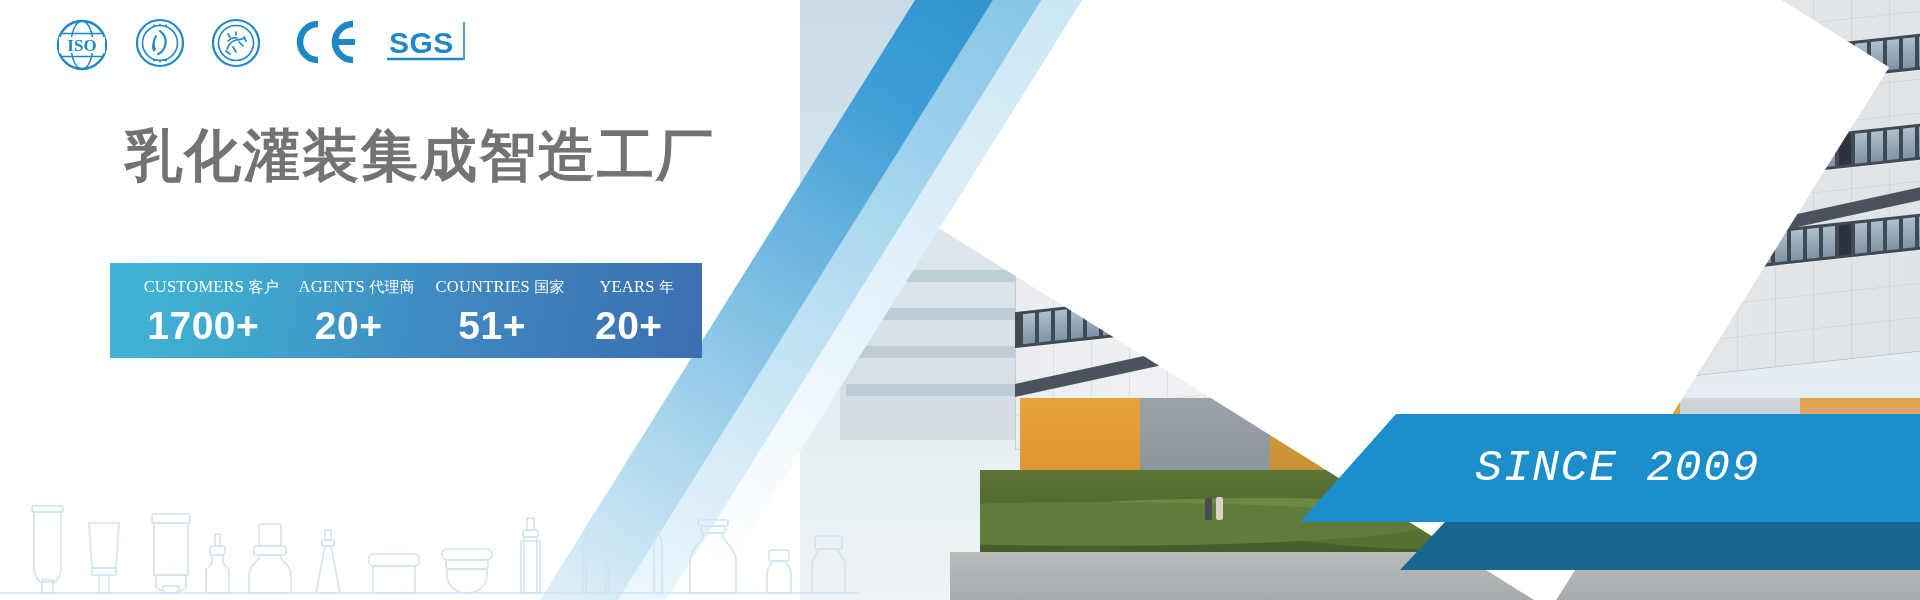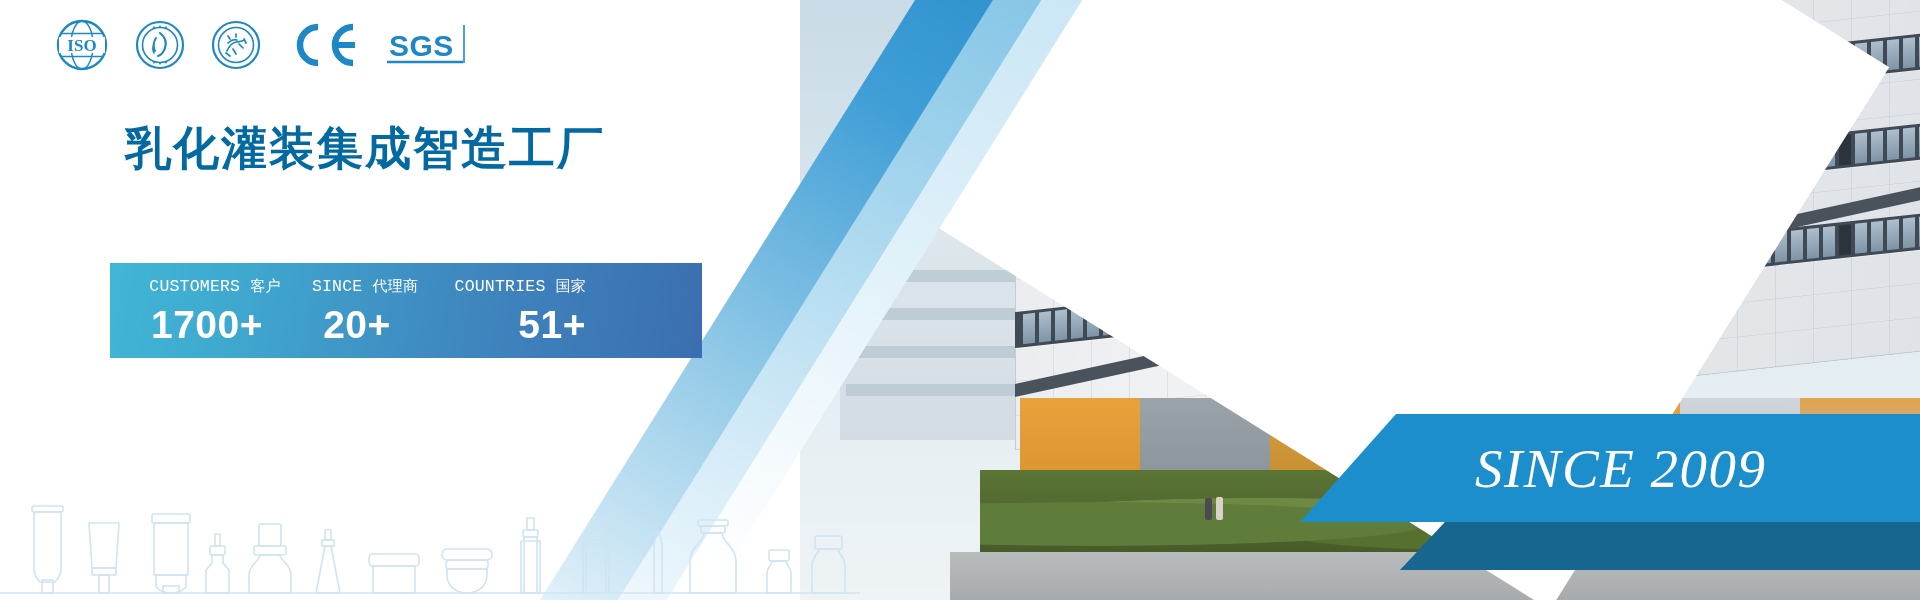--- a/index.html
+++ b/index.html
@@ -104,54 +104,54 @@
     background:#17668f;
     clip-path:polygon(58px 0,100% 0,100% 100%,0 100%);
   }
   .since{
     position:absolute;right:0;bottom:78px;width:620px;height:108px;
     background:#1c8ecb;
     clip-path:polygon(96px 0,100% 0,100% 100%,0 100%);
     display:flex;align-items:center;
   }
   .since-text{
-    margin-left:175px;color:#fff;font-style:italic;font-size:55px;
+    margin-left:175px;color:#fff;font-style:italic;font-size:45px;
     font-weight:400;letter-spacing:1.5px;white-space:nowrap;
-    font-family:Liberation Serif, serif;
-  }
-
-  
-  .certs{position:absolute;left:55px;top:18px;display:flex;align-items:center;gap:26px;}
+    font-family:Liberation Mono, monospace;
+  }
+
+  
+  .certs{position:absolute;left:55px;top:18px;display:flex;align-items:flex-start;gap:26px;}
   .cert{display:block;}
 
   .title{
     position:absolute;left:125px;top:118px;
-    font-size:46px;font-weight:700;color:#0369a1;letter-spacing:2px;
+    font-size:57px;font-weight:700;color:#737373;letter-spacing:2px;
     font-family:"DejaVu Sans","Liberation Sans",sans-serif;white-space:nowrap;
   }
   .subtitle{
     position:absolute;left:127px;top:200px;
     font-size:36px;font-weight:700;color:#2387c9;letter-spacing:1px;
     font-family:"DejaVu Sans","Liberation Sans",sans-serif;white-space:nowrap;
   }
 
   .stats{
     position:absolute;left:110px;top:263px;width:592px;height:95px;
     background:linear-gradient(100deg,#40b6d6 0%,#3fa8cf 22%,#3f88c0 58%,#3b6eb0 100%);
     display:flex;flex-direction:column;justify-content:center;
   }
   .stats-row{display:flex;align-items:baseline;padding:0 14px;}
   .stat{display:flex;flex-direction:column;align-items:center;color:#fff;}
   .stat-label{font-size:16.5px;font-weight:400;letter-spacing:.2px;white-space:nowrap;
-    font-family:Liberation Mono, monospace;margin-left:16px;}
+    font-family:Liberation Serif, serif;margin-left:16px;}
   .stat-label .cn{font-size:15px;}
   .stat-value{font-size:39px;font-weight:700;line-height:1;margin-top:9px;letter-spacing:.5px;}
   .st0{width:166px;}
   .st1{width:134px;}
-  .st2{width:162px;align-items:flex-end;}
+  .st2{width:162px;}
   .st3{width:124px;}
 
   
   .bottles{position:absolute;left:0;bottom:0;width:860px;height:140px;}
 </style>
 </head>
 <body>
 
 <div id="banner">
 
@@ -483,27 +483,31 @@
 
   <div class="title">乳化灌装集成智造工厂</div>
 
   <div class="stats">
     <div class="stats-row">
       <div class="stat st0">
         <span class="stat-label"><span>CUSTOMERS</span> <span class="cn">客户</span></span>
         <span class="stat-value">1700+</span>
       </div>
       <div class="stat st1">
-        <span class="stat-label"><span>SINCE</span> <span class="cn">代理商</span></span>
+        <span class="stat-label"><span>AGENTS</span> <span class="cn">代理商</span></span>
         <span class="stat-value">20+</span>
       </div>
       <div class="stat st2">
         <span class="stat-label"><span>COUNTRIES</span> <span class="cn">国家</span></span>
         <span class="stat-value">51+</span>
       </div>
+      <div class="stat st3">
+        <span class="stat-label"><span>YEARS</span> <span class="cn">年</span></span>
+        <span class="stat-value">20+</span>
+      </div>
     </div>
   </div>
 
   <svg class="bottles" viewBox="0 0 860 140">
     <g fill="none" stroke="#cfe4f2" stroke-width="1.6" stroke-linejoin="round">
       <line x1="0" y1="133" x2="860" y2="133"></line>
 
       <g>
         <rect x="32" y="46" width="31" height="6" rx="1.5"></rect>
         <path d="M34 52h27v56c0 8-4 12-6 14h-15c-2-2-6-6-6-14z"></path>

